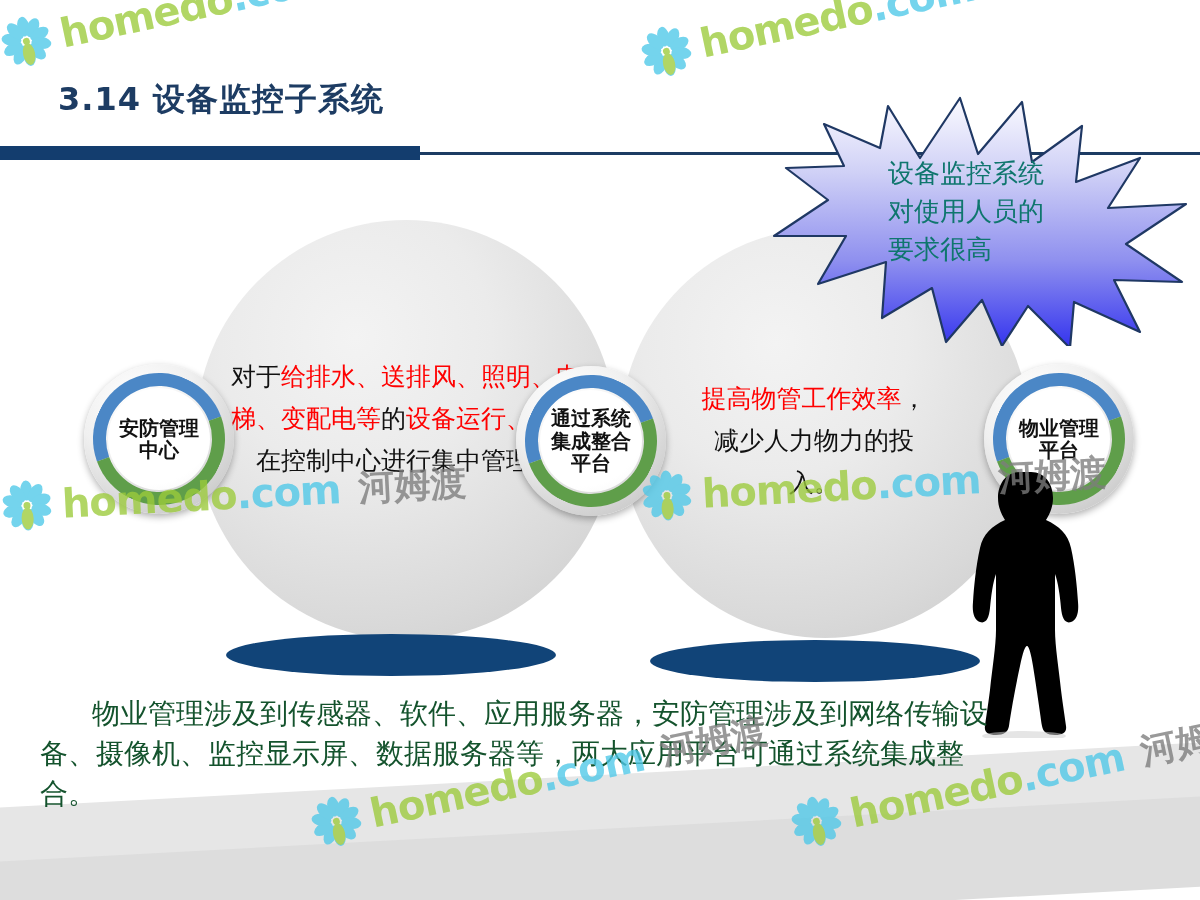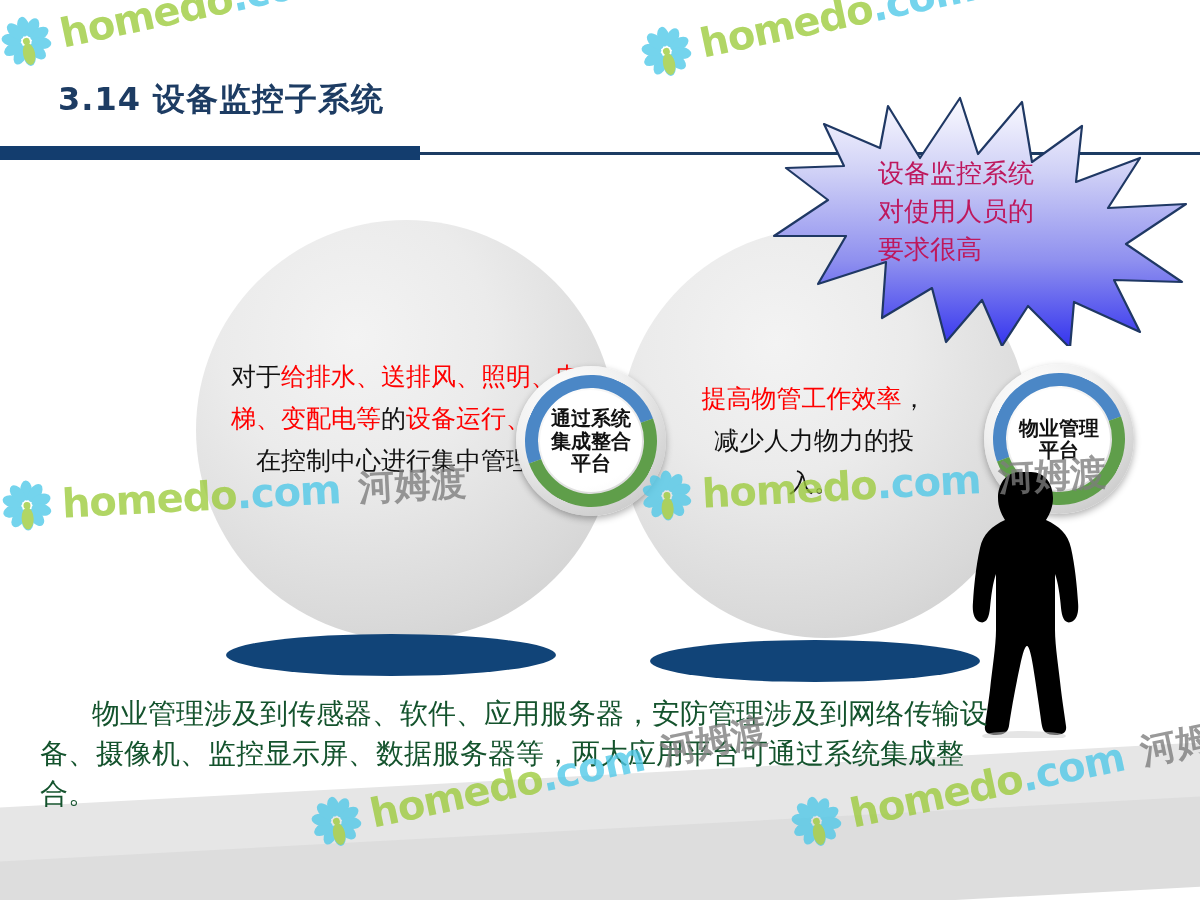--- a/index.html
+++ b/index.html
@@ -89,22 +89,22 @@
     font-family:"DejaVu Sans","Liberation Sans",sans-serif;
   }
   .para .red { color:#ff0000; }
   .para-left  { left:226px; top:356px; width:360px; }
   .para-right { left:690px; top:378px; width:248px; text-align:center; }
 
   
   .burst { position:absolute; left:770px; top:96px; width:420px; height:250px; }
   .burst svg { display:block; }
   .burst-text {
-    position:absolute; left:108px; top:58px; width:160px;
-    color:#be185d; font-size:26px; line-height:38px;
+    position:absolute; left:118px; top:58px; width:160px;
+    color:#0f766e; font-size:26px; line-height:38px;
     font-family:"DejaVu Sans","Liberation Sans",sans-serif;
   }
 
   
   .bottom-para {
     position:absolute; left:40px; top:694px; width:950px;
     font-size:28px; line-height:40px; color:#14532d; text-indent:52px;
     font-family:"DejaVu Sans","Liberation Sans",sans-serif;
   }
 
@@ -145,20 +145,29 @@
   <div class="rule-thick"></div>
 
   <div class="para para-left">
     <span>对于</span><span class="red">给排水、送排风、照明、电梯、变配电等</span><span>的</span><span class="red">设备运行、维护</span><span>在控制中心进行集中管理。</span>
   </div>
 
   <div class="para para-right">
     <span class="red">提高物管工作效率</span><span>，减少人力物力的投入。</span>
   </div>
 
+  <div class="node node-left">
+    <div class="ring-outer"></div>
+    <div class="arc arc-blue"></div>
+    <div class="arc arc-green"></div>
+    <div class="disc">
+      <div class="label">安防管理
+中心</div>
+    </div>
+  </div>
 
   <div class="node node-mid">
     <div class="ring-outer"></div>
     <div class="arc arc-blue"></div>
     <div class="arc arc-green"></div>
     <div class="disc">
       <div class="label">通过系统
 集成整合
 平台</div>
     </div>

